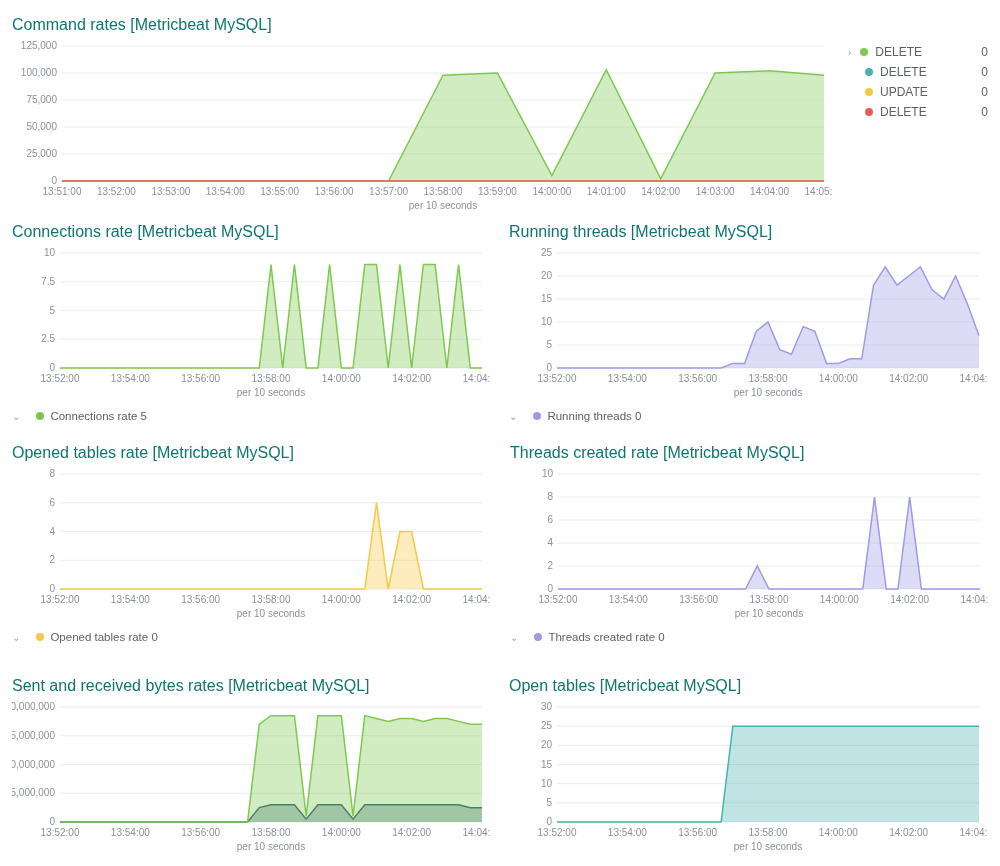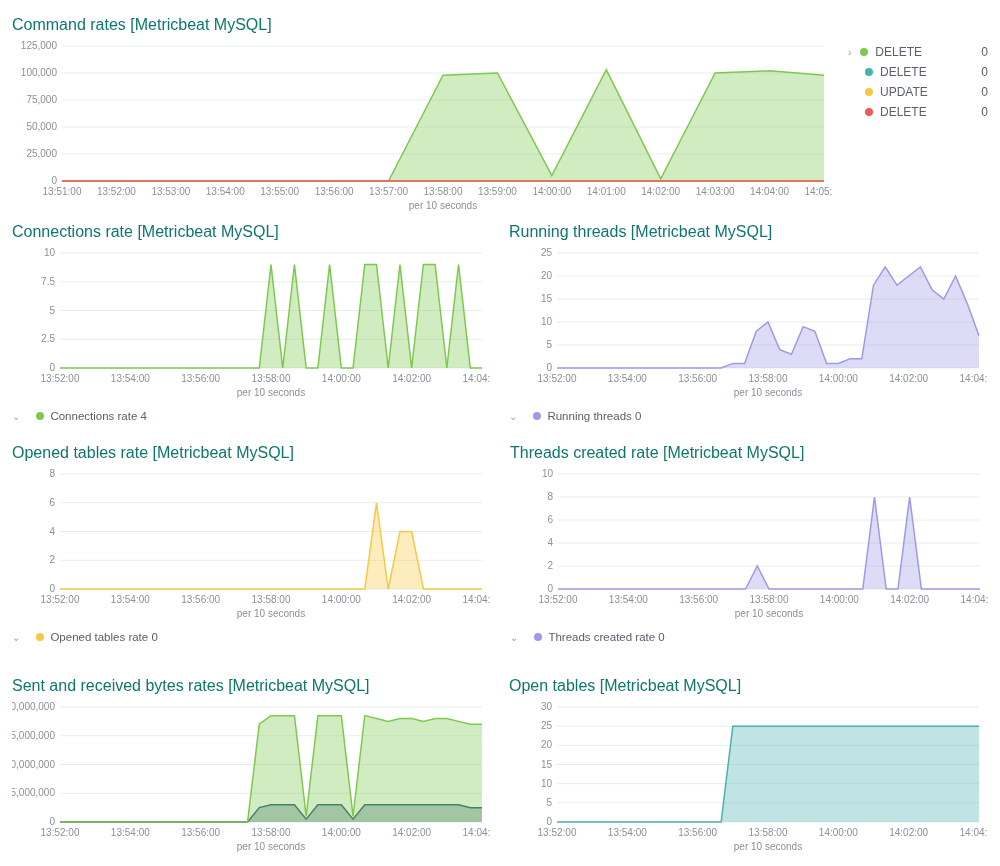--- a/index.html
+++ b/index.html
@@ -152,21 +152,21 @@
           <text x="399.6666666666667" y="135" text-anchor="middle" class="axis-tick">14:02:00</text>
           <text x="470" y="135" text-anchor="middle" class="axis-tick">14:04:00</text>
           <text x="259" y="149" text-anchor="middle" class="axis-label">per 10 seconds</text>
           <path d="M48,121 L48,121 L59.72222222222222,121 L71.44444444444444,121 L83.16666666666666,121 L94.88888888888889,121 L106.61111111111111,121 L118.33333333333333,121 L130.05555555555554,121 L141.77777777777777,121 L153.5,121 L165.22222222222223,121 L176.94444444444446,121 L188.66666666666666,121 L200.38888888888889,121 L212.11111111111111,121 L223.83333333333334,121 L235.55555555555554,121 L247.27777777777777,121 L259,17.5 L270.72222222222223,121 L282.44444444444446,17.5 L294.1666666666667,121 L305.8888888888889,121 L317.6111111111111,17.5 L329.3333333333333,121 L341.05555555555554,121 L352.77777777777777,17.5 L364.5,17.5 L376.22222222222223,121 L387.94444444444446,17.5 L399.6666666666667,121 L411.3888888888889,17.5 L423.1111111111111,17.5 L434.8333333333333,121 L446.55555555555554,17.5 L458.27777777777777,121 L470,121 L470,121 Z" class="area" fill="#7ec850"></path>
           <path d="M48,121 L59.72222222222222,121 L71.44444444444444,121 L83.16666666666666,121 L94.88888888888889,121 L106.61111111111111,121 L118.33333333333333,121 L130.05555555555554,121 L141.77777777777777,121 L153.5,121 L165.22222222222223,121 L176.94444444444446,121 L188.66666666666666,121 L200.38888888888889,121 L212.11111111111111,121 L223.83333333333334,121 L235.55555555555554,121 L247.27777777777777,121 L259,17.5 L270.72222222222223,121 L282.44444444444446,17.5 L294.1666666666667,121 L305.8888888888889,121 L317.6111111111111,17.5 L329.3333333333333,121 L341.05555555555554,121 L352.77777777777777,17.5 L364.5,17.5 L376.22222222222223,121 L387.94444444444446,17.5 L399.6666666666667,121 L411.3888888888889,17.5 L423.1111111111111,17.5 L434.8333333333333,121 L446.55555555555554,17.5 L458.27777777777777,121 L470,121" class="line" stroke="#7ec850"></path>
         </svg>
         <div class="bottom-legend">
           <span class="chev">⌄</span>
           <span class="leg-item">
             <span class="dot" style="background: rgb(126, 200, 80);"></span>
-            <span>Connections rate  4</span>
+            <span>Connections rate  5</span>
           </span>
         </div>
       </div>
       <div class="panel-half">
         <div class="panel-title">Running threads [Metricbeat MySQL]</div>
         <svg class="chart" width="478" height="155">
           <line x1="48" x2="470" y1="121" y2="121" class="grid-line"></line>
           <text x="43" y="124" text-anchor="end" class="axis-tick">0</text>
           <line x1="48" x2="470" y1="98" y2="98" class="grid-line"></line>
           <text x="43" y="101" text-anchor="end" class="axis-tick">5</text>

